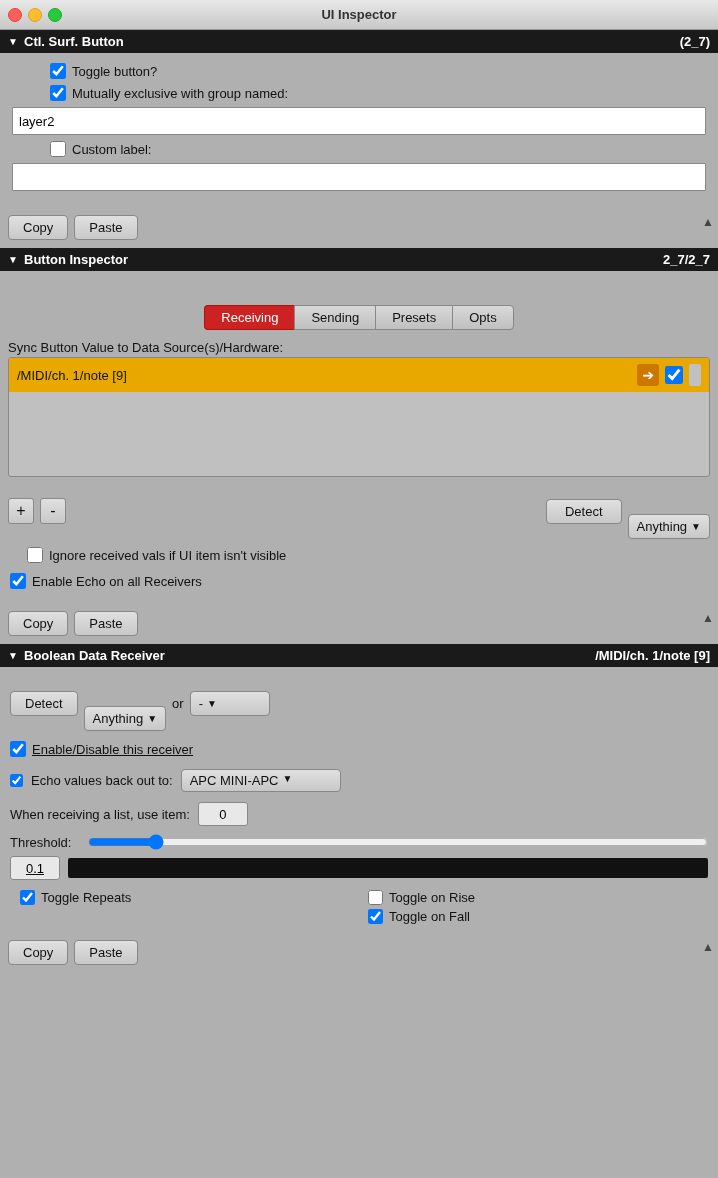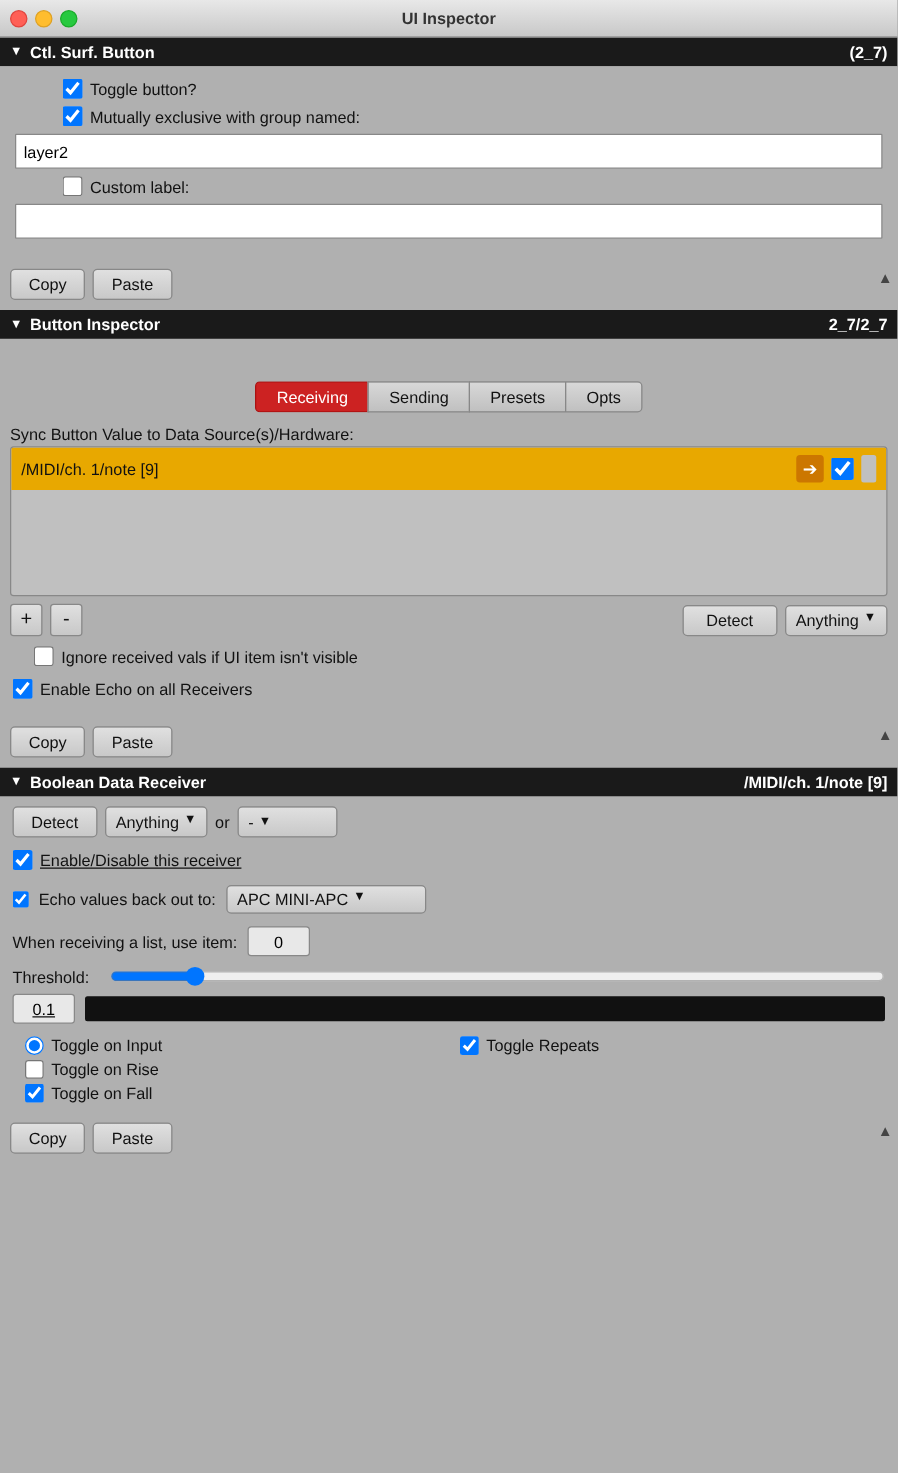--- a/index.html
+++ b/index.html
@@ -218,29 +218,30 @@
       border: 1px solid #888;
       border-radius: 4px;
       background: linear-gradient(to bottom, #e0e0e0, #c8c8c8);
       font-size: 13px;
       cursor: pointer;
       color: #111;
       margin-left: auto;
     }
     .dropdown-btn {
       display: flex;
-      align-items: flex-start;
+      align-items: center;
       gap: 4px;
       padding: 4px 8px;
       border: 1px solid #888;
       border-radius: 4px;
       background: linear-gradient(to bottom, #e0e0e0, #c8c8c8);
       font-size: 13px;
       cursor: pointer;
       color: #111;
+      margin-top: 31px;
     }
     .dropdown-arrow {
       font-size: 10px;
     }
 
     
     .bool-controls {
       display: flex;
       align-items: center;
       gap: 6px;
@@ -529,24 +530,20 @@
     <input type="range" min="0" max="1" step="0.01" value="0.1" style="">
   </div>
 </div>
 
 <div class="threshold-bar-row">
   <input type="text" class="threshold-value" value="0.1" style="">
   <div class="threshold-bar"></div>
 </div>
 
 <div class="toggle-grid">
-  <div class="radio-row">
-    <input type="radio" name="toggle-mode" checked="" style="">
-    <label>Toggle on Input</label>
-  </div>
   <div class="check-row2">
     <input type="checkbox" checked="" style="">
     <label>Toggle Repeats</label>
   </div>
   <div class="check-row2">
     <input type="checkbox" style="">
     <label>Toggle on Rise</label>
   </div>
   <div></div>
   <div class="check-row2">

